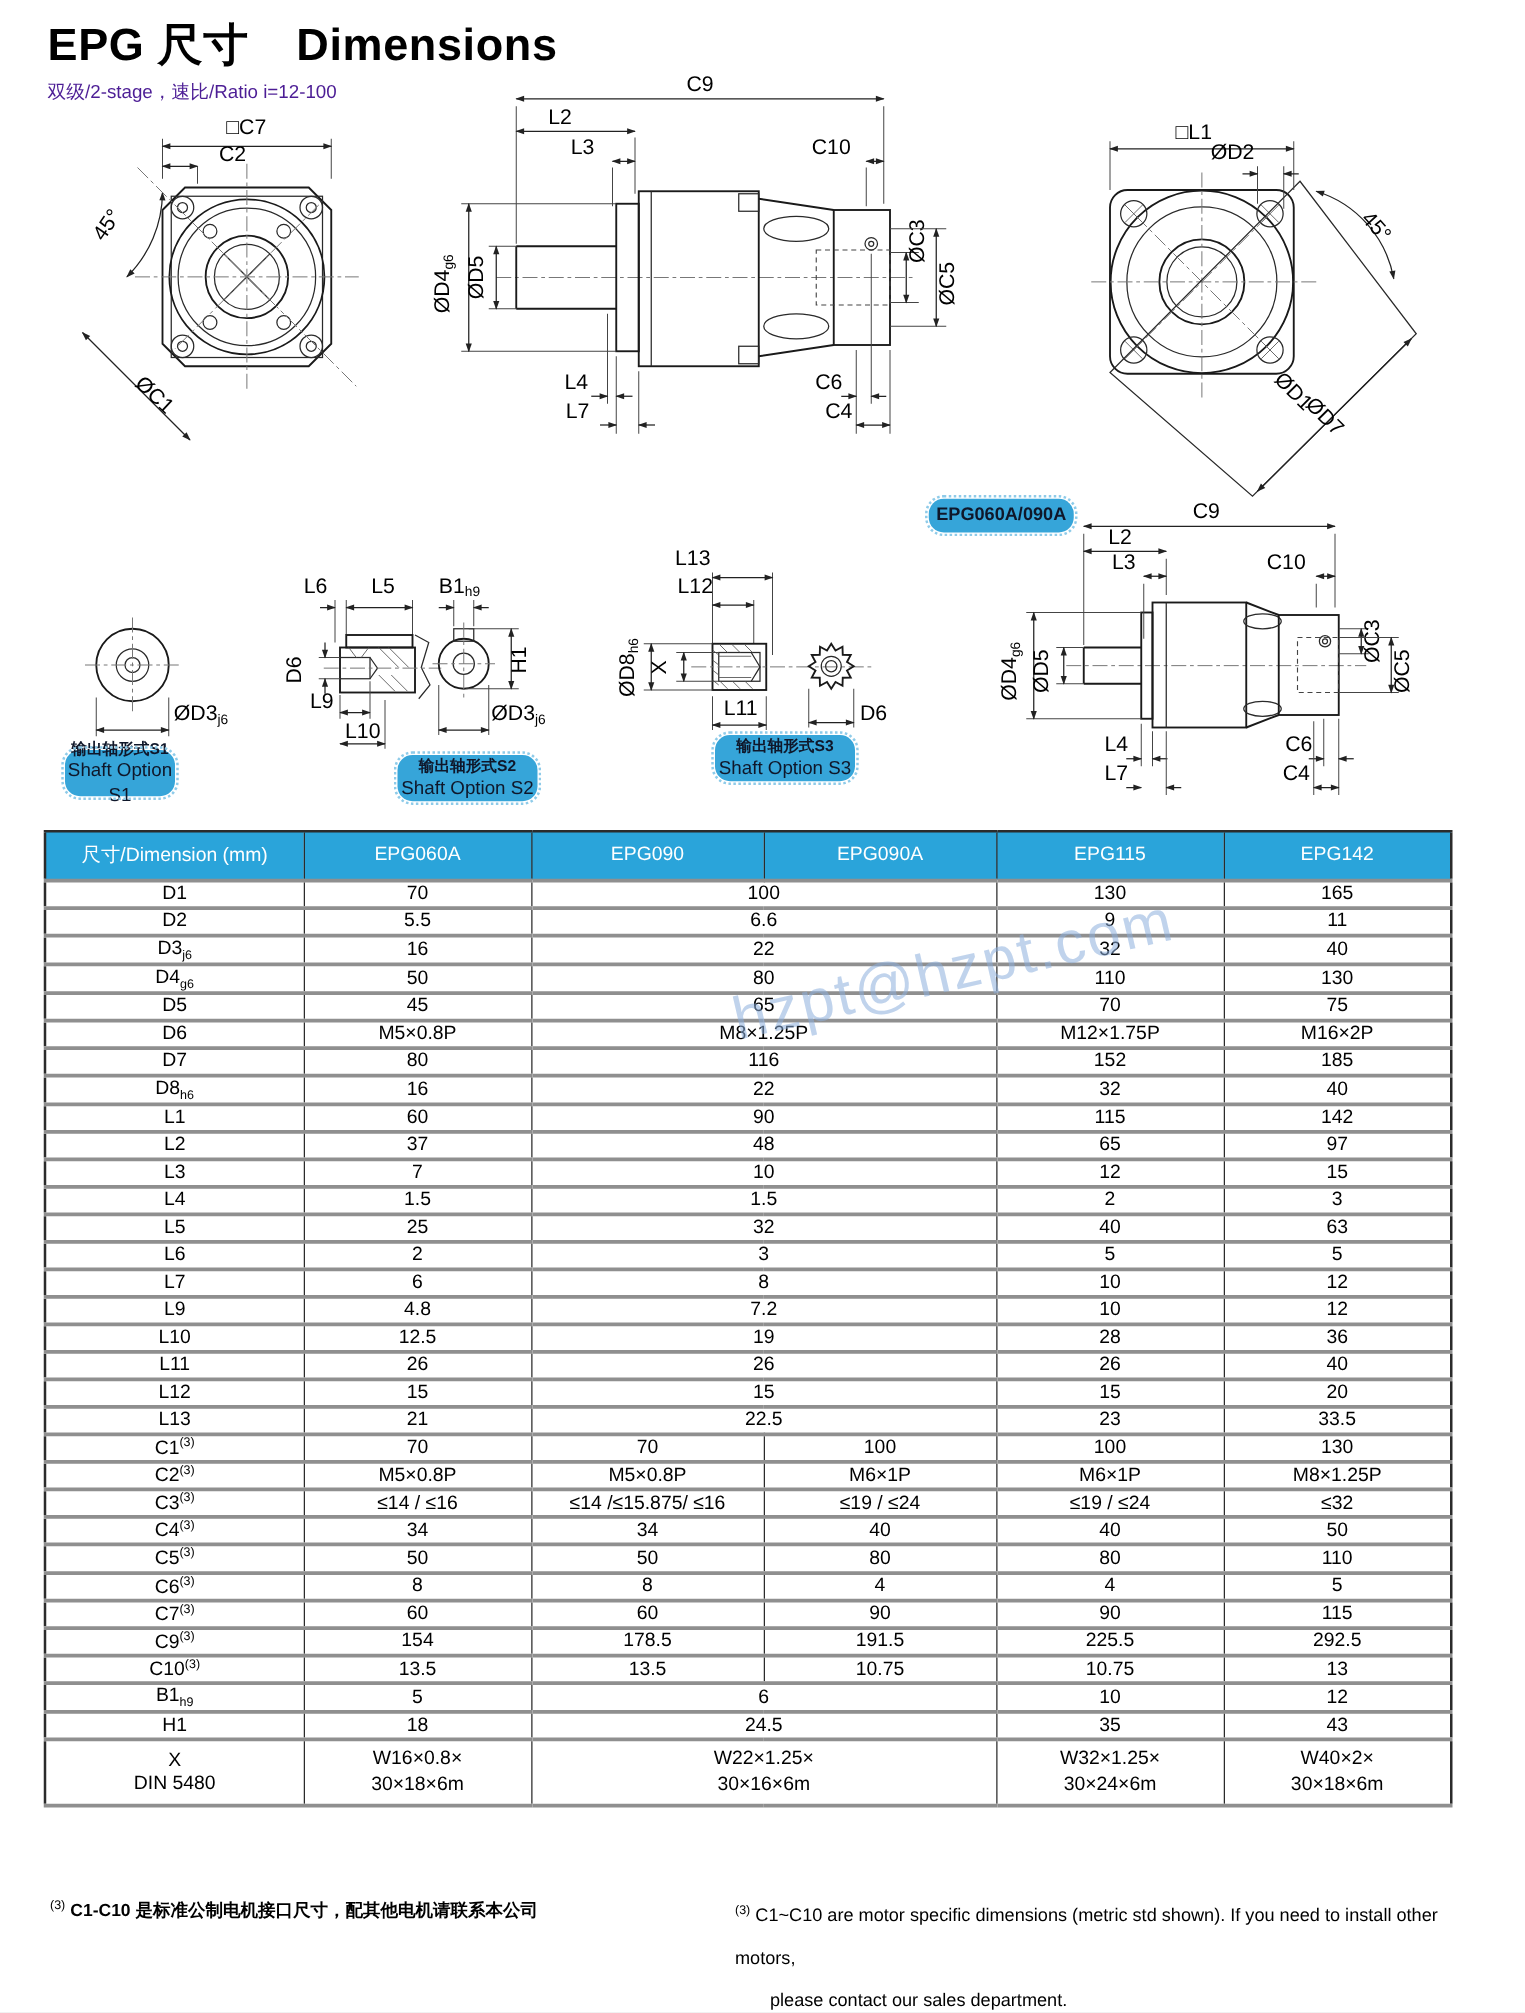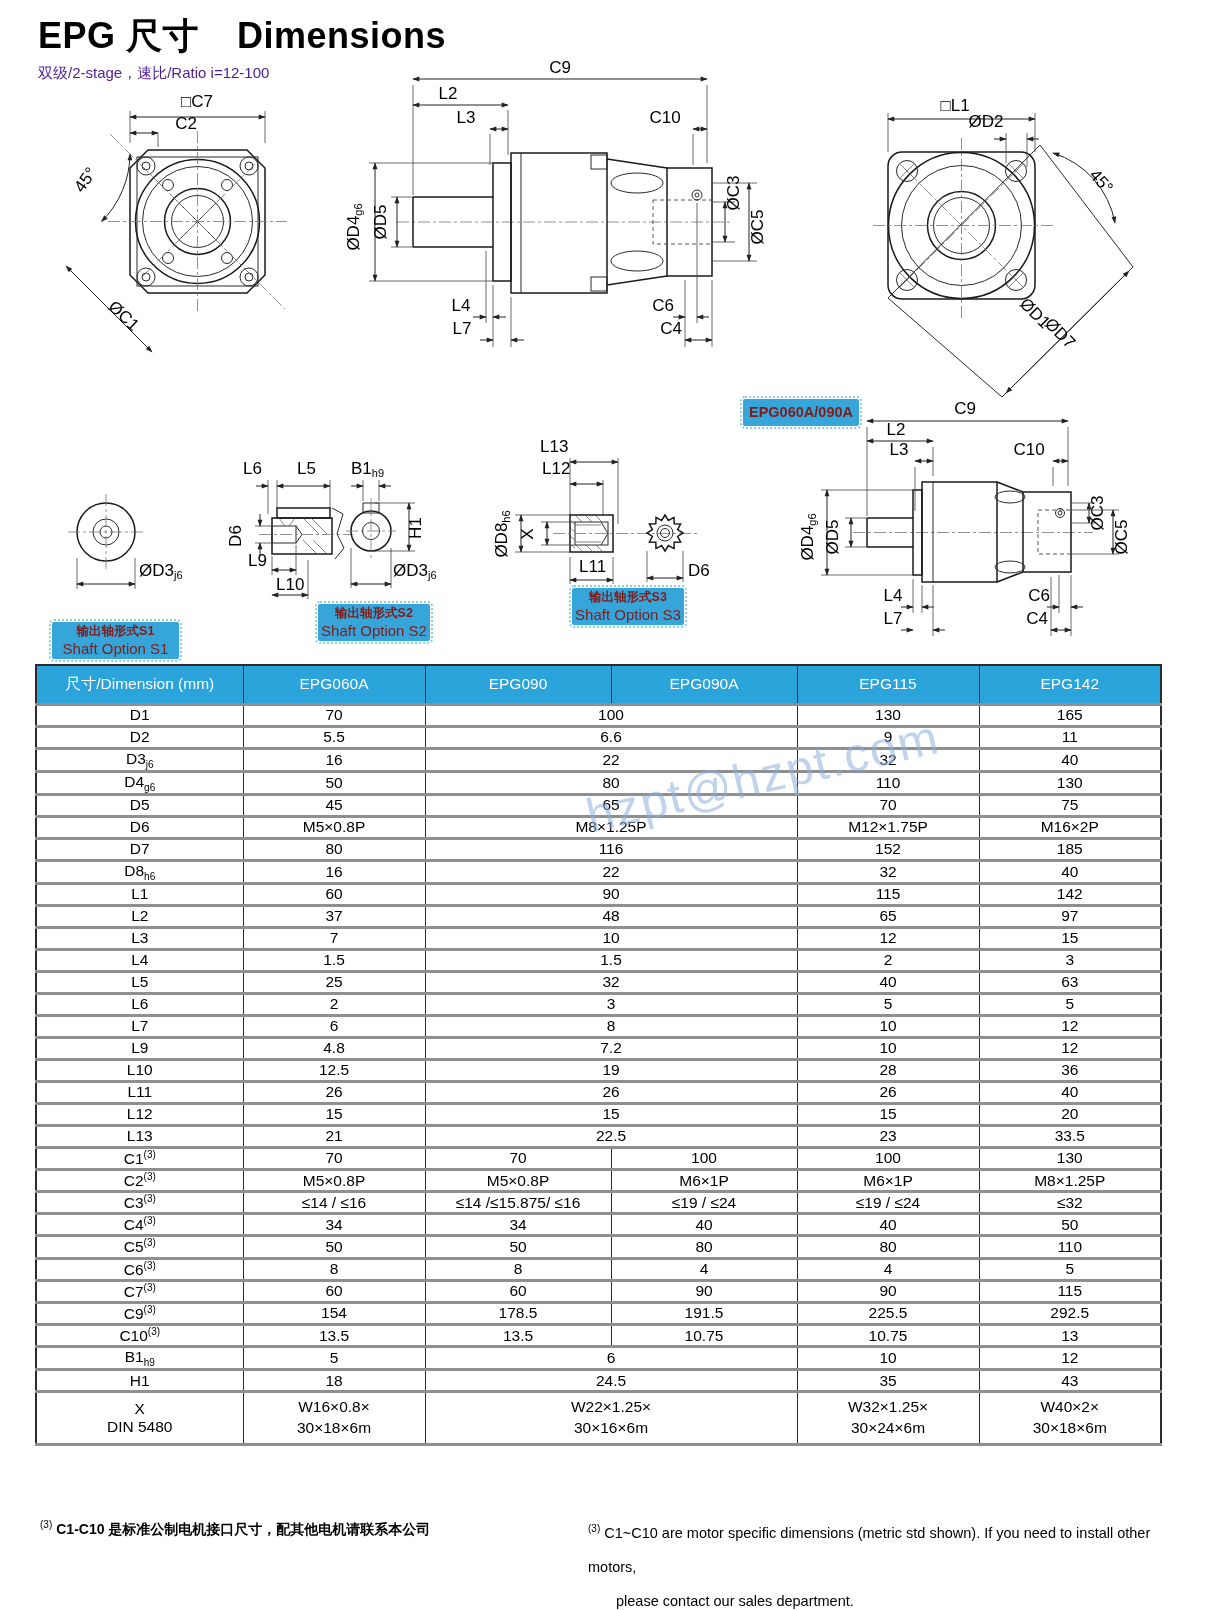--- a/index.html
+++ b/index.html
@@ -9,21 +9,21 @@
     background:#ffffff; overflow:hidden;
     font-family:"Liberation Sans","DejaVu Sans",sans-serif; color:#000;
   }
   
   .hdr { position:absolute; left:38px; top:12px; }
   .hdr .t1 { font-size:36px; font-weight:bold; color:#000000; letter-spacing:.5px; }
   .hdr .t1 .en { margin-left:38px; }
   .hdr .t2 { font-size:15px; color:#4c1d95; margin-top:3px; }
   
   .badge {
-    position:absolute; background:#36a5d9; color:#7f1d1d; border-radius:2px;
+    position:absolute; background:#36a5d9; color:#0f172a; border-radius:12px;
     display:flex; flex-direction:column; align-items:center; justify-content:center;
     outline:2px dotted #8ecbe9; outline-offset:1px; line-height:1.3; text-align:center;
   }
   .badge .cn { font-size:12.5px; font-weight:bold; }
   .badge .en { font-size:15px; font-weight:normal; }
   .badge.one { font-size:14.5px; font-weight:bold; flex-direction:row; }
   
   svg text { font-family:"Liberation Sans","DejaVu Sans",sans-serif; }
   .t  { font-size:17px; fill:#000; }
   .ts { font-size:11px; fill:#000; }
@@ -370,21 +370,21 @@
     <line class="dim" x1="350" y1="216" x2="338" y2="216" marker-end="url(#arr)"></line>
     <text class="t" x="306" y="210" text-anchor="middle">C6</text>
     <line class="ext" x1="318" y1="186" x2="318" y2="245"></line>
     <line class="dim" x1="318" y1="239" x2="338" y2="239" marker-start="url(#arr)" marker-end="url(#arr)"></line>
     <text class="t" x="304" y="233" text-anchor="middle">C4</text>
   </svg>
 
   <div class="badge one" style="left:743px;top:399px;width:116px;height:27px">
     <span>EPG060A/090A</span>
   </div>
-  <div class="badge" style="left:52px;top:622px;width:127px;height:37px">
+  <div class="badge" style="left:52px;top:600px;width:88px;height:37px">
     <span class="cn">输出轴形式S1</span>
     <span class="en">Shaft Option S1</span>
   </div>
   <div class="badge" style="left:318px;top:604px;width:112px;height:37px">
     <span class="cn">输出轴形式S2</span>
     <span class="en">Shaft Option S2</span>
   </div>
   <div class="badge" style="left:572px;top:588px;width:112px;height:37px">
     <span class="cn">输出轴形式S3</span>
     <span class="en">Shaft Option S3</span>

